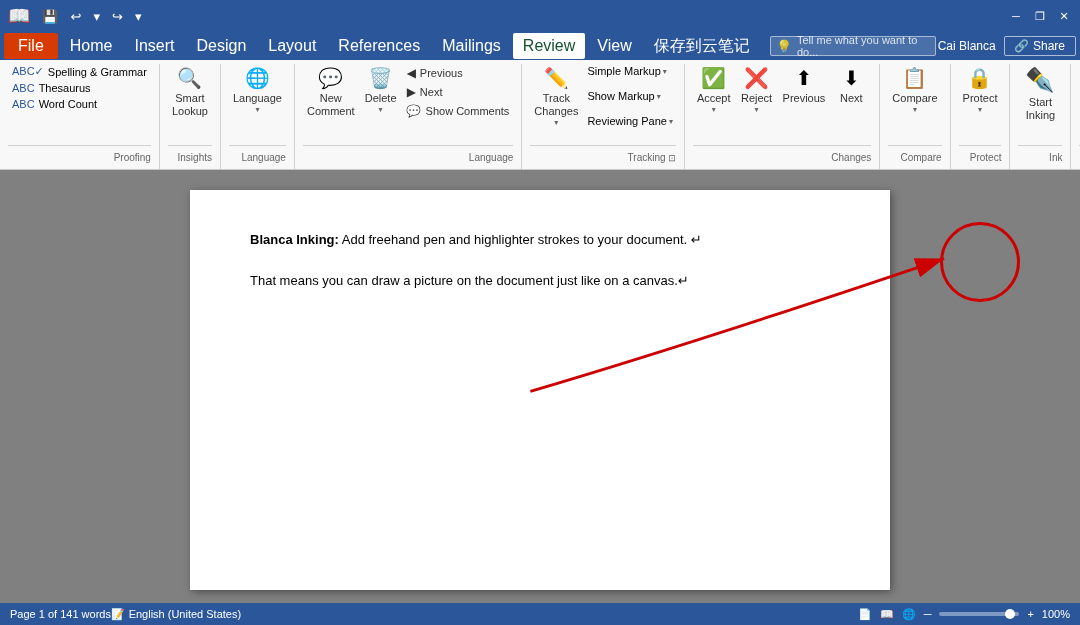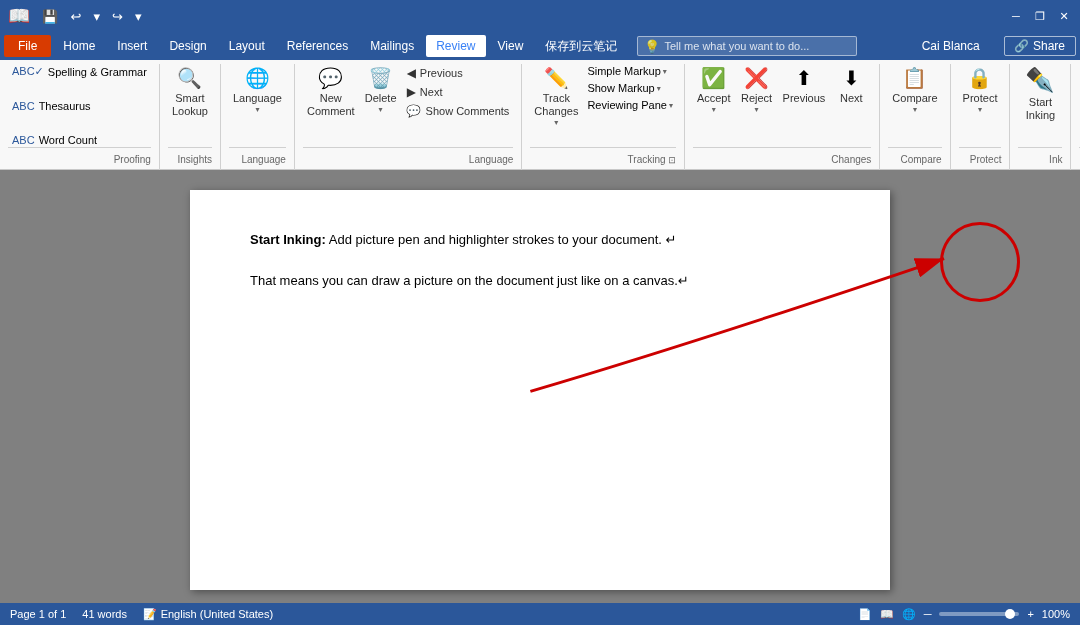--- a/index.html
+++ b/index.html
@@ -28,45 +28,45 @@
       height: 28px;
       background: #2b579a;
       display: flex;
       align-items: center;
       padding: 0 4px;
       gap: 2px;
     }
     .menu-item {
       padding: 4px 10px;
       color: white;
-      font-size: 12px;
+      font-size: 16px;
       cursor: pointer;
       border-radius: 2px;
     }
-    .menu-item.active { background: white; color: #3b82f6; }
+    .menu-item.active { background: white; color: #14532d; }
     .menu-item.file-btn { background: #d83b01; color: white; padding: 4px 14px; border-radius: 2px; }
 
     
     .tell-me {
       margin-left: 8px;
       flex: 1;
       max-width: 220px;
       height: 20px;
       border: 1px solid rgba(255,255,255,0.5);
       background: rgba(255,255,255,0.15);
       border-radius: 2px;
       display: flex;
       align-items: center;
       padding: 0 6px;
       color: rgba(255,255,255,0.8);
       font-size: 11px;
       cursor: text;
     }
     .tell-me-icon { margin-right: 4px; font-size: 13px; }
-    .user-area { display: flex; align-items: center; gap: 24px; color: white; font-size: 12px; margin-left: auto; justify-content: flex-end; }
+    .user-area { display: flex; align-items: center; gap: 8px; color: white; font-size: 12px; margin-left: auto; justify-content: flex-end; }
     .share-btn { border: 1px solid rgba(255,255,255,0.6); padding: 2px 10px; border-radius: 2px; cursor: pointer; color: white; font-size: 12px; }
 
     
     .ribbon {
       height: 110px;
       background: #f8f8f8;
       border-bottom: 1px solid #c8c8c8;
       display: flex;
       flex-direction: column;
     }
@@ -113,21 +113,21 @@
       align-items: center;
       cursor: pointer;
       padding: 2px 4px;
       border-radius: 2px;
       font-size: 11px;
       color: #333;
       white-space: nowrap;
     }
     .ribbon-btn-small .small-icon { margin-right: 4px; font-size: 12px; }
 
-    .proofing-group { flex-direction: column; gap: 20px; }
+    .proofing-group { flex-direction: column; gap: 2px; }
     .proofing-item { display: flex; align-items: center; cursor: pointer; padding: 1px 4px; border-radius: 2px; font-size: 11px; }
     .proofing-item .icon { margin-right: 4px; font-size: 11px; color: #2b579a; }
 
     
     .dropdown-btn {
       display: flex;
       align-items: center;
       gap: 2px;
       font-size: 11px;
       cursor: pointer;
@@ -165,21 +165,20 @@
 
     
     .status-bar {
       height: 22px;
       background: #2b579a;
       display: flex;
       align-items: center;
       padding: 0 10px;
       color: white;
       font-size: 11px;
-      gap: 16px;
     }
     .status-right {
       margin-left: auto;
       display: flex;
       align-items: center;
       gap: 8px;
     }
     .zoom-slider {
       width: 80px;
       height: 4px;
@@ -361,21 +360,21 @@
       <div class="ribbon-group-label">Language</div>
     </div>
 
     <div class="ribbon-group">
       <div class="ribbon-group-content">
         <div class="ribbon-btn">
           <span class="ribbon-btn-icon">✏️</span>
           <span class="ribbon-btn-label">Track<br>Changes</span>
           <span class="dropdown-arrow">▾</span>
         </div>
-        <div class="comments-col" style="gap:3px;">
+        <div class="comments-col" style="gap:11px;">
           <div class="dropdown-btn">
             <span>Simple Markup</span>
             <span class="dropdown-arrow">▾</span>
           </div>
           <div class="dropdown-btn">
             <span>Show Markup</span>
             <span class="dropdown-arrow">▾</span>
           </div>
           <div class="dropdown-btn">
             <span>Reviewing Pane</span>
@@ -466,22 +465,22 @@
         <marker id="arrowhead" markerWidth="10" markerHeight="7" refX="10" refY="3.5" orient="auto">
           <polygon points="0 0, 10 3.5, 0 7" fill="#cc0000"></polygon>
         </marker>
       </defs>
       <path d="M 530 230 Q 700 180 960 92" stroke="#cc0000" stroke-width="3" fill="none" marker-end="url(#arrowhead)"></path>
     </svg>
 
     <div class="document-page">
       <div class="doc-text">
         <p>
-          <span class="doc-bold">Start Inking:</span>
-          <span> Add picture pen and highlighter strokes to your document. ↵</span>
+          <span class="doc-bold">Blanca Inking:</span>
+          <span> Add freehand pen and highlighter strokes to your document. ↵</span>
         </p>
         <p>
           <span>That means you can draw a picture on the document just like on a canvas.↵</span>
         </p>
       </div>
     </div>
   </div>
 </div>
 
 <div class="status-bar">

